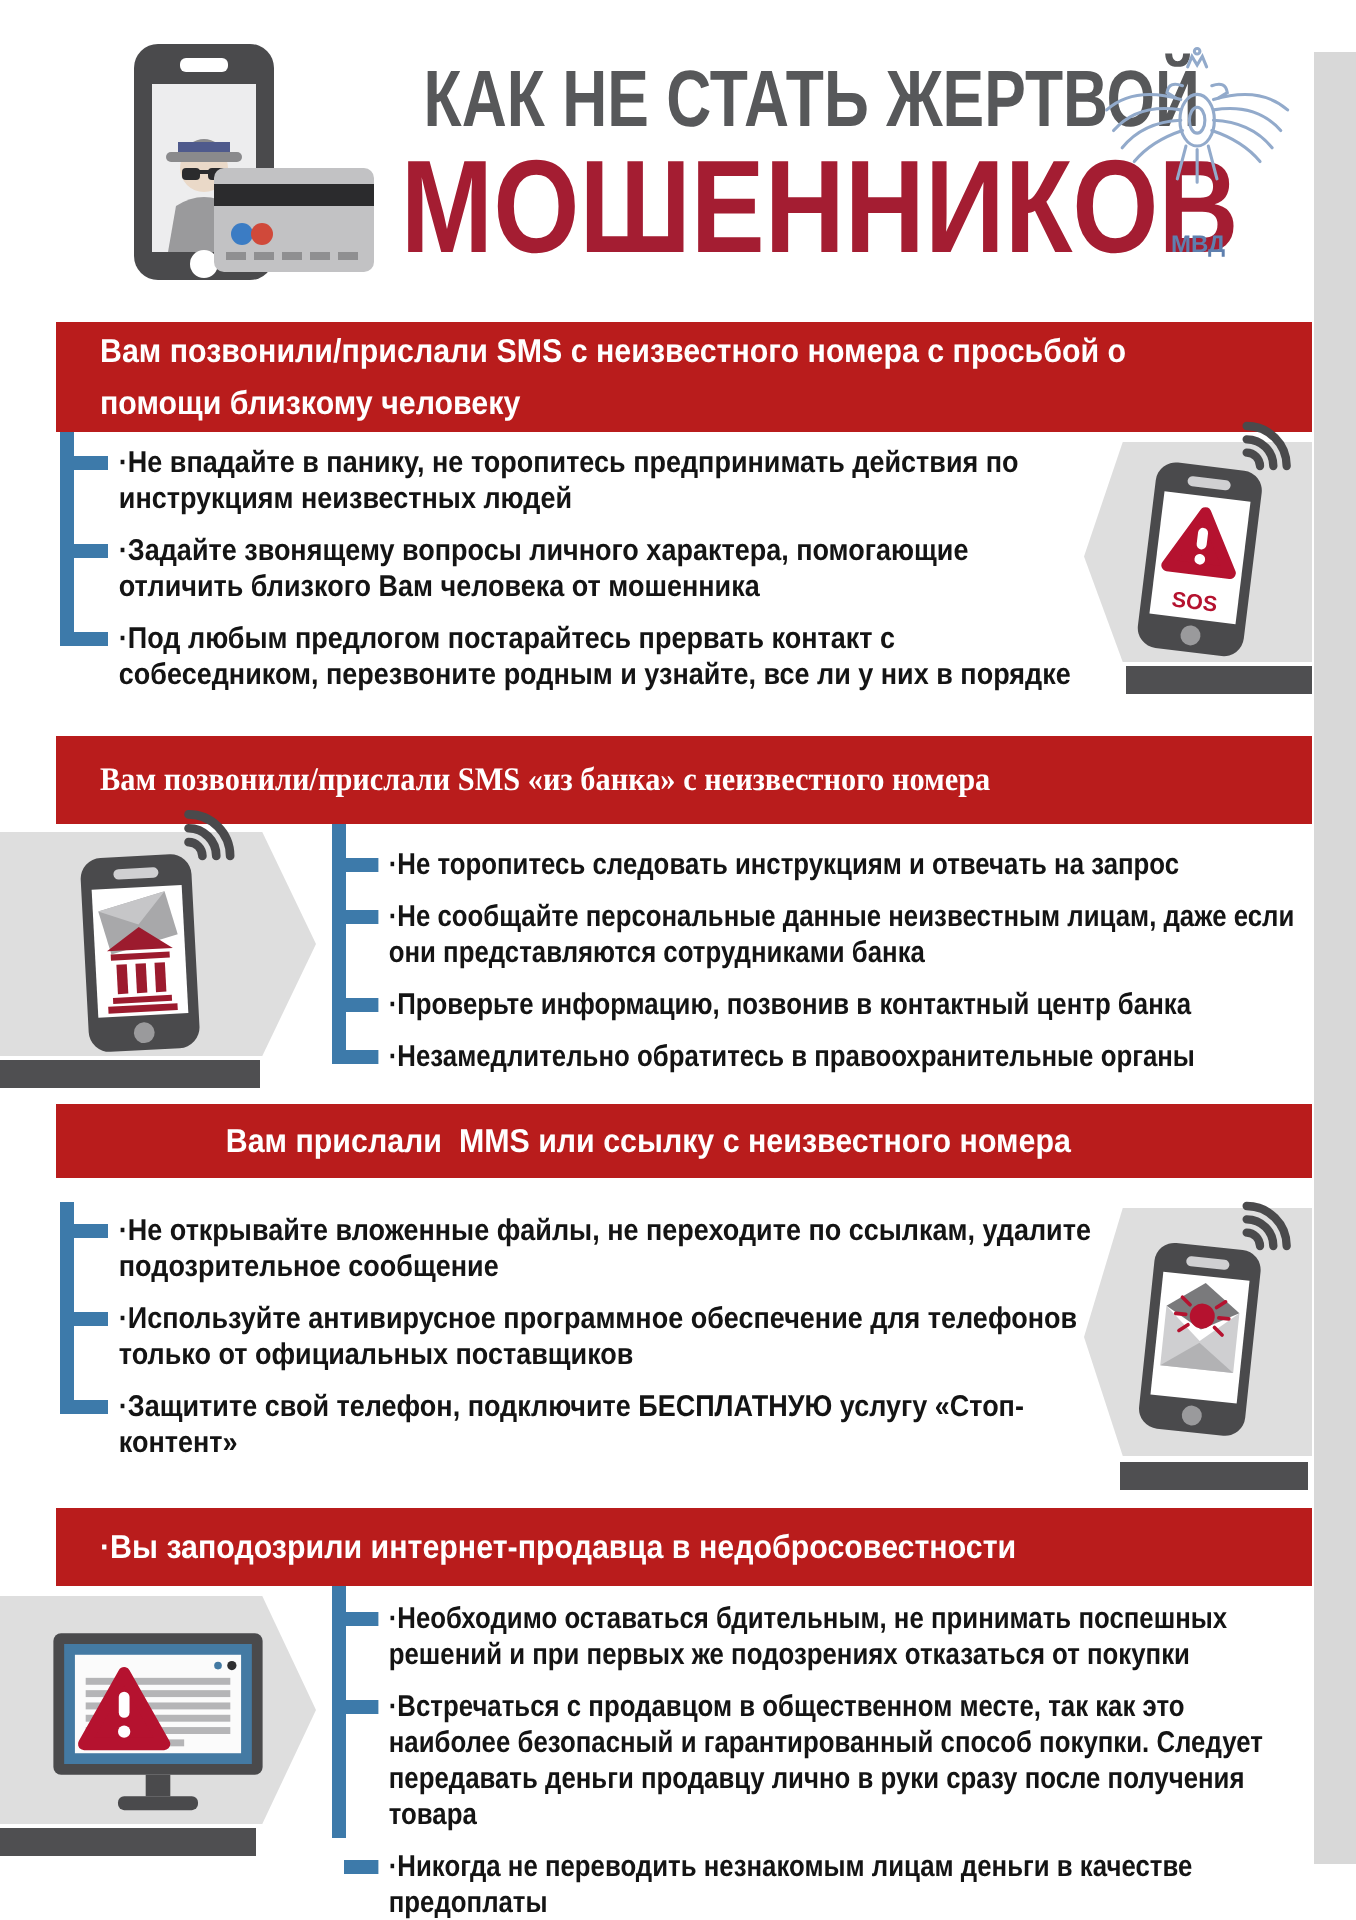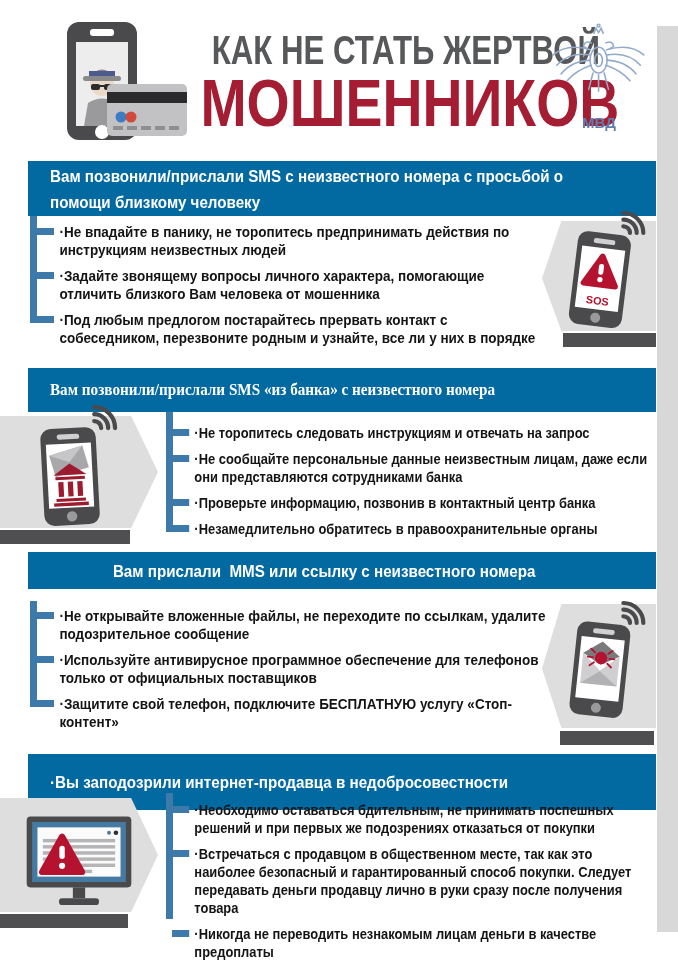--- a/index.html
+++ b/index.html
@@ -8,31 +8,31 @@
   .edge-strip{position:absolute;left:657px;top:26px;width:21px;height:906px;background:#d8d8d8;}
 
   
   .hdr-icon{position:absolute;left:50px;top:18px;width:142px;height:132px;}
   .title-wrap{position:absolute;left:170px;top:30px;width:380px;text-align:center;}
   .title-l1{font-size:40px;font-weight:bold;color:#57585a;transform:scaleX(.78);
             transform-origin:center;white-space:nowrap;line-height:1.0;}
   .title-l2{font-size:66px;font-weight:bold;color:#a41d32;transform:scaleX(.84);
             transform-origin:center;white-space:nowrap;line-height:1.0;margin-top:0px;}
   .emblem{position:absolute;left:543px;top:22px;width:112px;text-align:center;}
-  .emblem-label{font-size:15px;font-weight:bold;color:#5e7fae;margin-top:-2px;}
-
-  
-  .bar{position:absolute;left:28px;width:628px;background:#0369a1;display:flex;align-items:center;
+  .emblem-label{font-size:12px;font-weight:bold;color:#5e7fae;margin-top:-2px;}
+
+  
+  .bar{position:absolute;left:28px;width:628px;background:#b91c1c;display:flex;align-items:center;
        box-sizing:border-box;padding:0 10px 0 22px;}
   .bar-text{display:block;color:#ffffff;font-weight:bold;font-size:16.5px;line-height:26px;
             transform:scaleX(.92);transform-origin:left center;width:104%;white-space:pre-wrap;}
   .bar-s1{top:161px;height:55px;}
   .bar-s2{top:368px;height:44px;font-family:Liberation Serif, serif;}
   .bar-s3{top:552px;height:37px;text-align:center;}
-  .bar-s4{top:754px;height:56px;justify-content:center;}
+  .bar-s4{top:754px;height:39px;justify-content:center;}
 
   
   .pent{position:absolute;background:#dedede;}
   .pent-right{clip-path:polygon(17% 0,100% 0,100% 100%,17% 100%,0 52%);}
   .pent-left{clip-path:polygon(0 0,83% 0,100% 50%,83% 100%,0 100%);}
   .pent-s1{left:542px;top:221px;width:114px;height:110px;}
   .pent-s2{left:0px;top:416px;width:158px;height:112px;}
   .pent-s3{left:542px;top:604px;width:114px;height:124px;}
   .pent-s4{left:0px;top:798px;width:158px;height:114px;}
   .shadowbar{position:absolute;height:14px;background:#4f4f51;}

